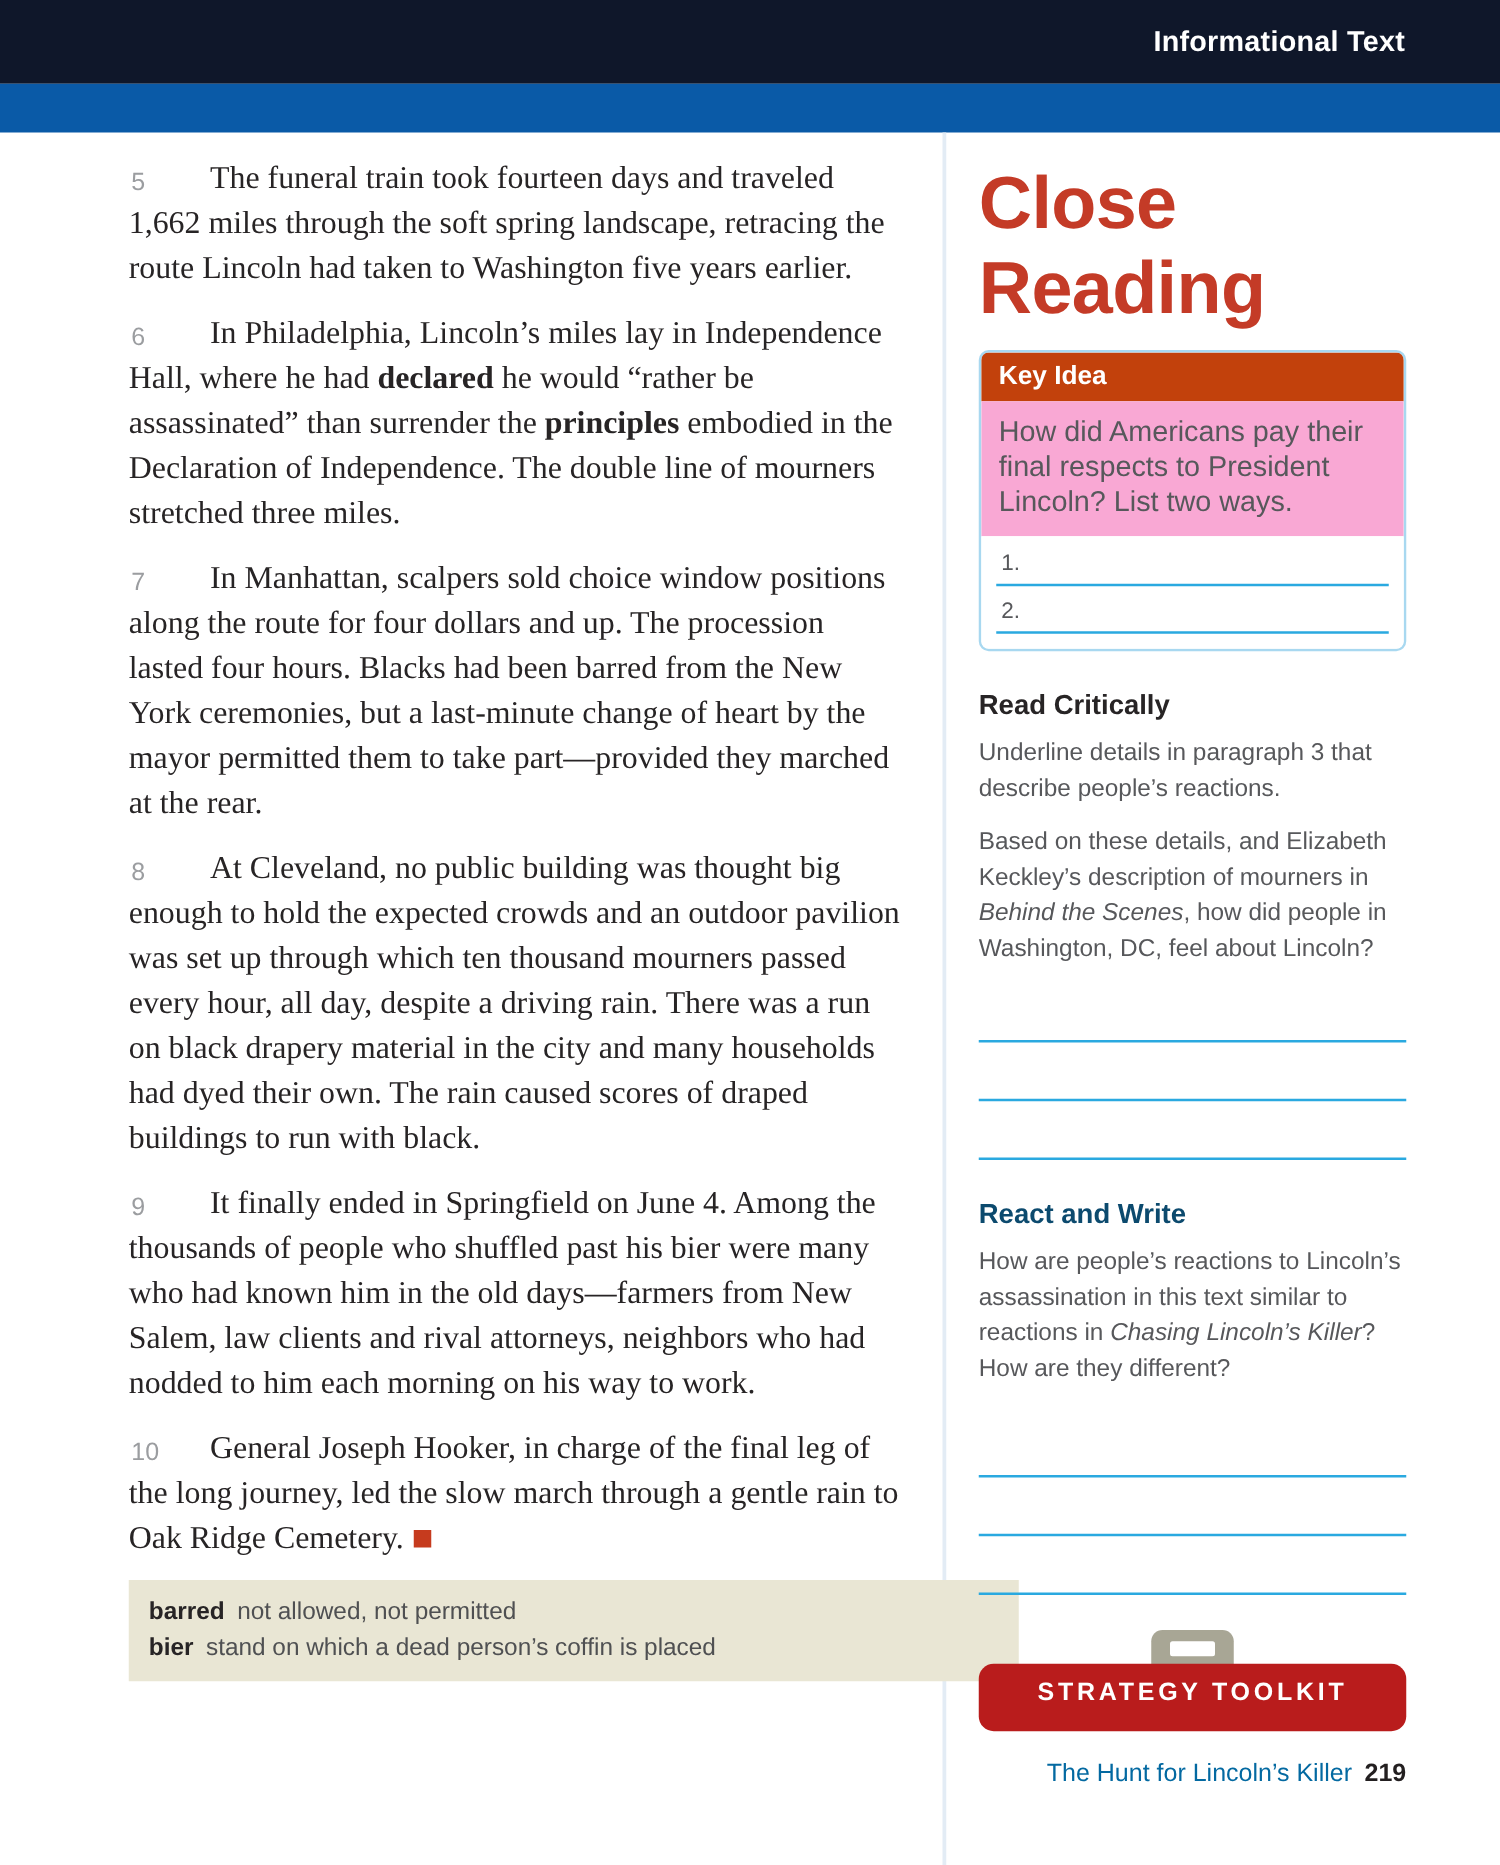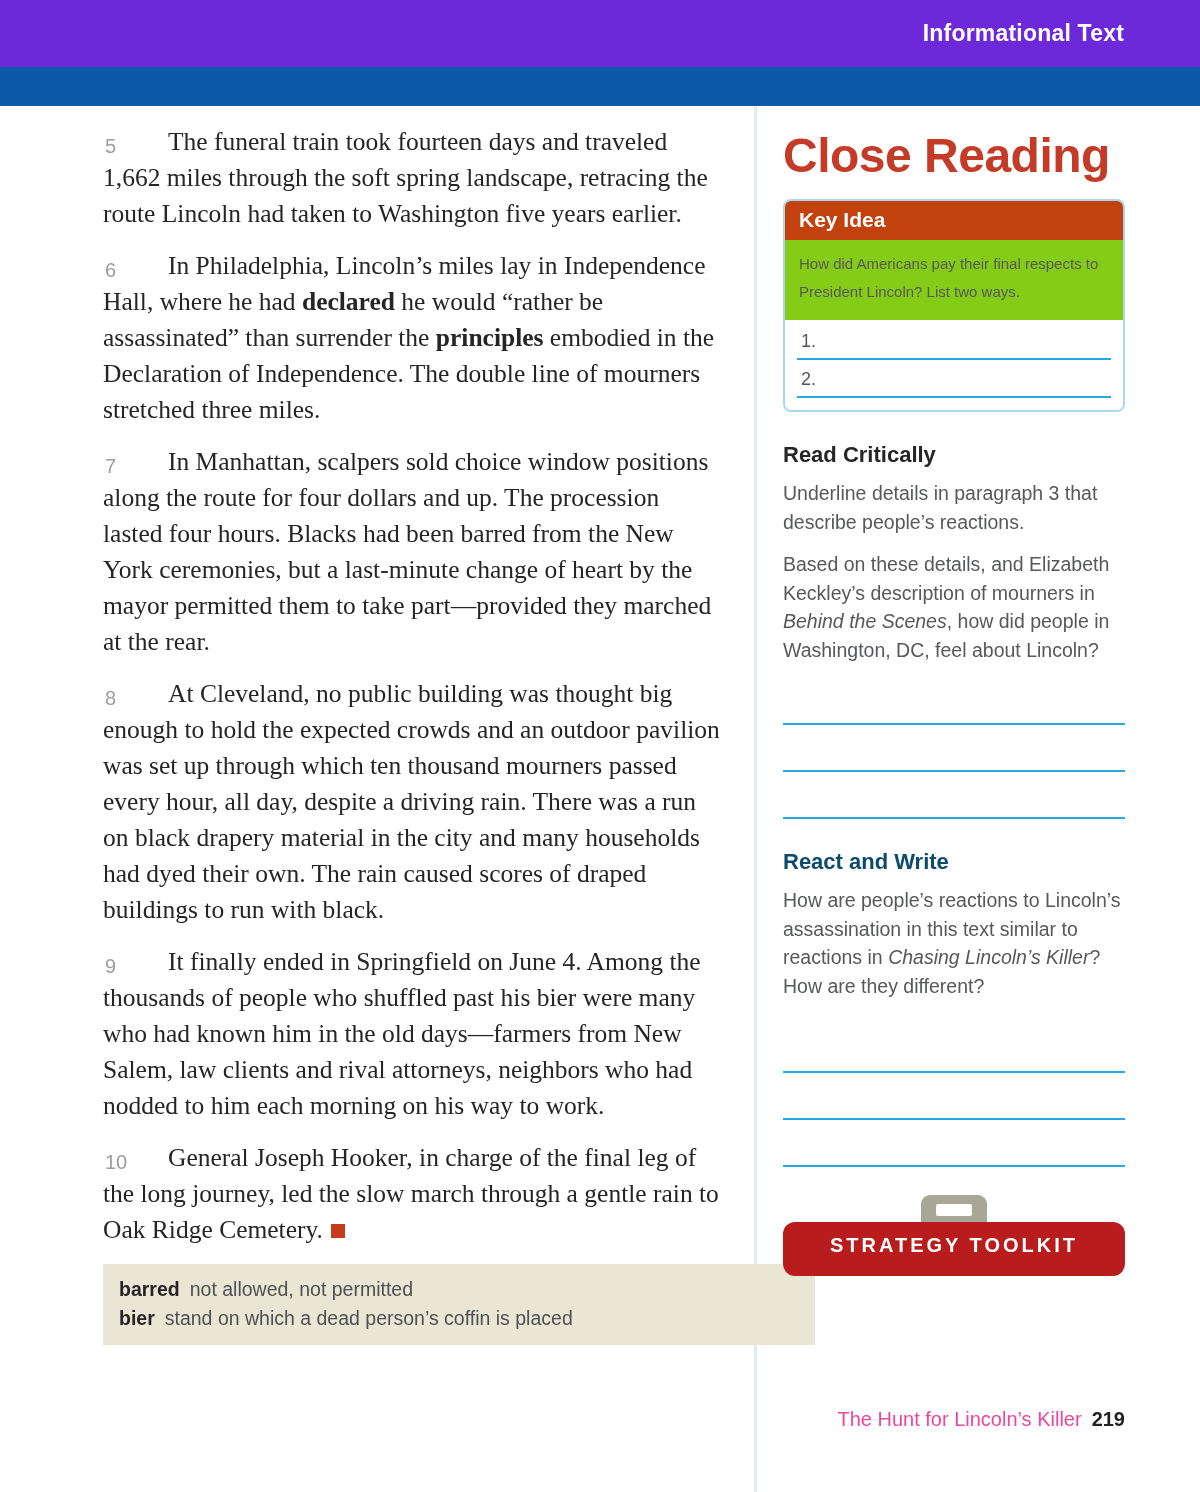--- a/index.html
+++ b/index.html
@@ -3,21 +3,21 @@
 <meta charset="utf-8">
 <style>
   * { margin:0; padding:0; box-sizing:border-box; }
   html,body { width:1200px; }
   body {
     height:1492px; position:relative; background:#ffffff;
     font-family:"Liberation Sans", sans-serif; overflow:hidden;
   }
 
   
-  .band-light { height:67px; background:#6d28d9; display:flex; align-items:center; justify-content:flex-end; padding-right:76px; }
+  .band-light { height:67px; background:#0f172a; display:flex; align-items:center; justify-content:flex-end; padding-right:76px; }
   .band-light .band-title { color:#ffffff; font-size:23px; font-weight:bold; letter-spacing:.2px; }
   .band-dark { height:39px; background:#0a5aa7; }
 
   
   .col-divider { position:absolute; left:754px; top:106px; width:3px; height:1386px; background:#e3ecf5; }
 
   
   .article { position:absolute; left:103px; top:124px; width:618px; }
   .body-para {
     font-family:"Liberation Serif", serif; font-size:25.5px; line-height:36px;
@@ -29,25 +29,25 @@
   }
   .body-para b { font-weight:bold; }
   .end-mark { display:inline-block; width:14px; height:14px; background:#c63b1e; margin-left:8px; }
 
   .vocab-box { margin-top:16px; width:712px; background:#e9e6d4; padding:11px 16px 12px; }
   .vocab-row { font-size:19.5px; line-height:29px; color:#4f5052; }
   .vocab-term { font-weight:bold; color:#272425; margin-right:10px; }
 
   
   .sidebar { position:absolute; left:783px; top:128px; width:342px; }
-  .close-reading-title { color:#c43b27; font-size:48px; font-weight:bold; letter-spacing:-.5px; }
+  .close-reading-title { color:#c43b27; font-size:59px; font-weight:bold; letter-spacing:-.5px; }
 
   .key-idea { margin-top:16px; border:2px solid #a8d8f0; border-radius:8px; overflow:hidden; }
   .ki-header { background:#c2410c; color:#ffffff; font-weight:bold; font-size:21px; padding:7px 14px 8px; }
-  .ki-body { background:#84cc16; color:#57585b; font-size:15px; line-height:28px; padding:10px 14px 14px; }
+  .ki-body { background:#f9a8d4; color:#57585b; font-size:23px; line-height:28px; padding:10px 14px 14px; }
   .ki-answers { background:#ffffff; padding:2px 12px 12px; }
   .ki-item { border-bottom:2px solid #2aa9e0; padding:9px 4px 6px; font-size:18px; color:#57585b; }
 
   .section { margin-top:30px; }
   .section-title { font-size:22px; font-weight:bold; color:#272425; margin-bottom:11px; }
   .section-title.green { color:#0c4a6e; }
   .side-p { font-size:19.5px; line-height:28.5px; color:#57585b; margin-bottom:14px; }
   .side-p i { font-style:italic; }
 
   .answer-lines { margin-top:12px; }
@@ -58,21 +58,21 @@
   .tk-handle { width:66px; height:30px; background:#a8a695; border-radius:9px 9px 0 0; margin:0 auto; }
   .tk-handle-hole { width:36px; height:12px; background:#ffffff; border-radius:2px; margin:0 auto; position:relative; top:9px; }
   .tk-case { background:#b91c1c; border-radius:12px; padding:7px 10px 10px; margin-top:-3px; }
   .tk-title { color:#ffffff; font-weight:bold; font-size:20px; letter-spacing:3px; text-align:center; padding:5px 0 9px; }
   .tk-inner { background:#f0edd6; padding:10px 14px 14px; }
   .tk-sub { font-size:21px; font-weight:bold; color:#272425; margin-bottom:3px; }
   .tk-body { font-size:19.5px; line-height:28px; color:#454547; }
 
   
   .page-footer { position:absolute; left:600px; top:1408px; width:525px; text-align:right; }
-  .footer-title { font-size:20px; color:#ec4899; }
+  .footer-title { font-size:20px; color:#0369a1; }
   .footer-page { font-size:20px; font-weight:bold; color:#231f20; margin-left:10px; }
 </style>
 </head>
 <body>
 
 <div class="band-light">
   <span class="band-title">Informational Text</span>
 </div>
 <div class="band-dark"></div>
 

